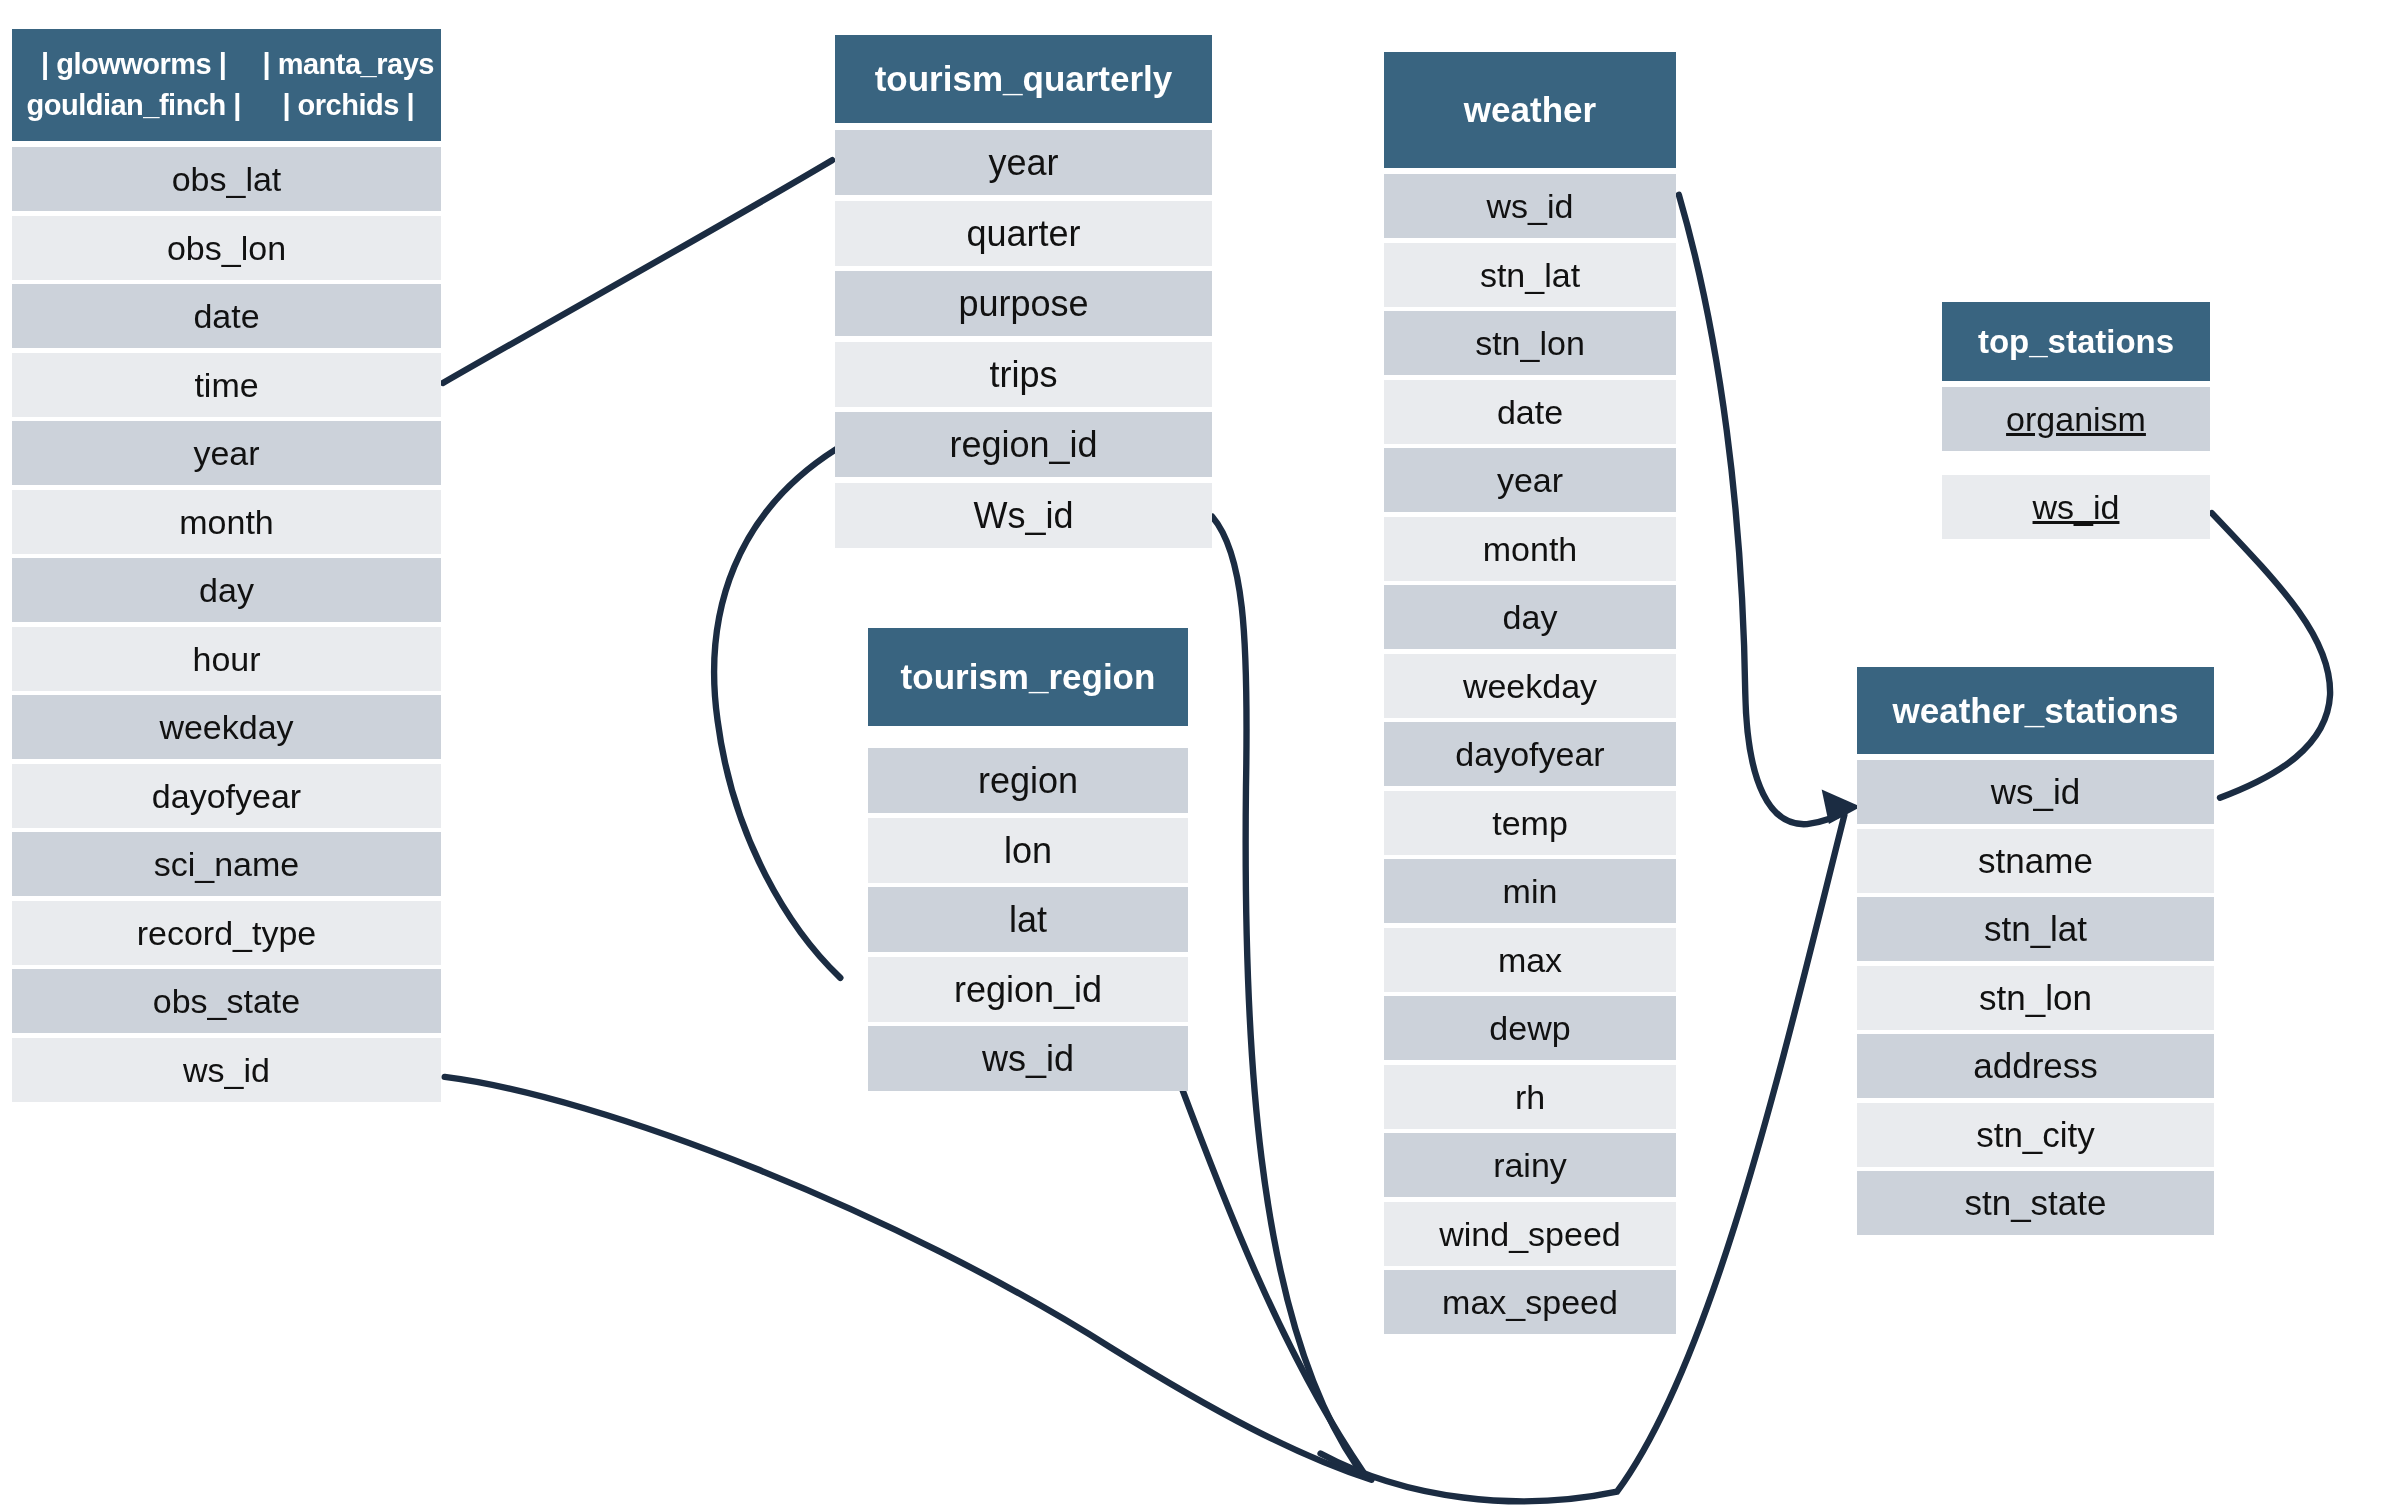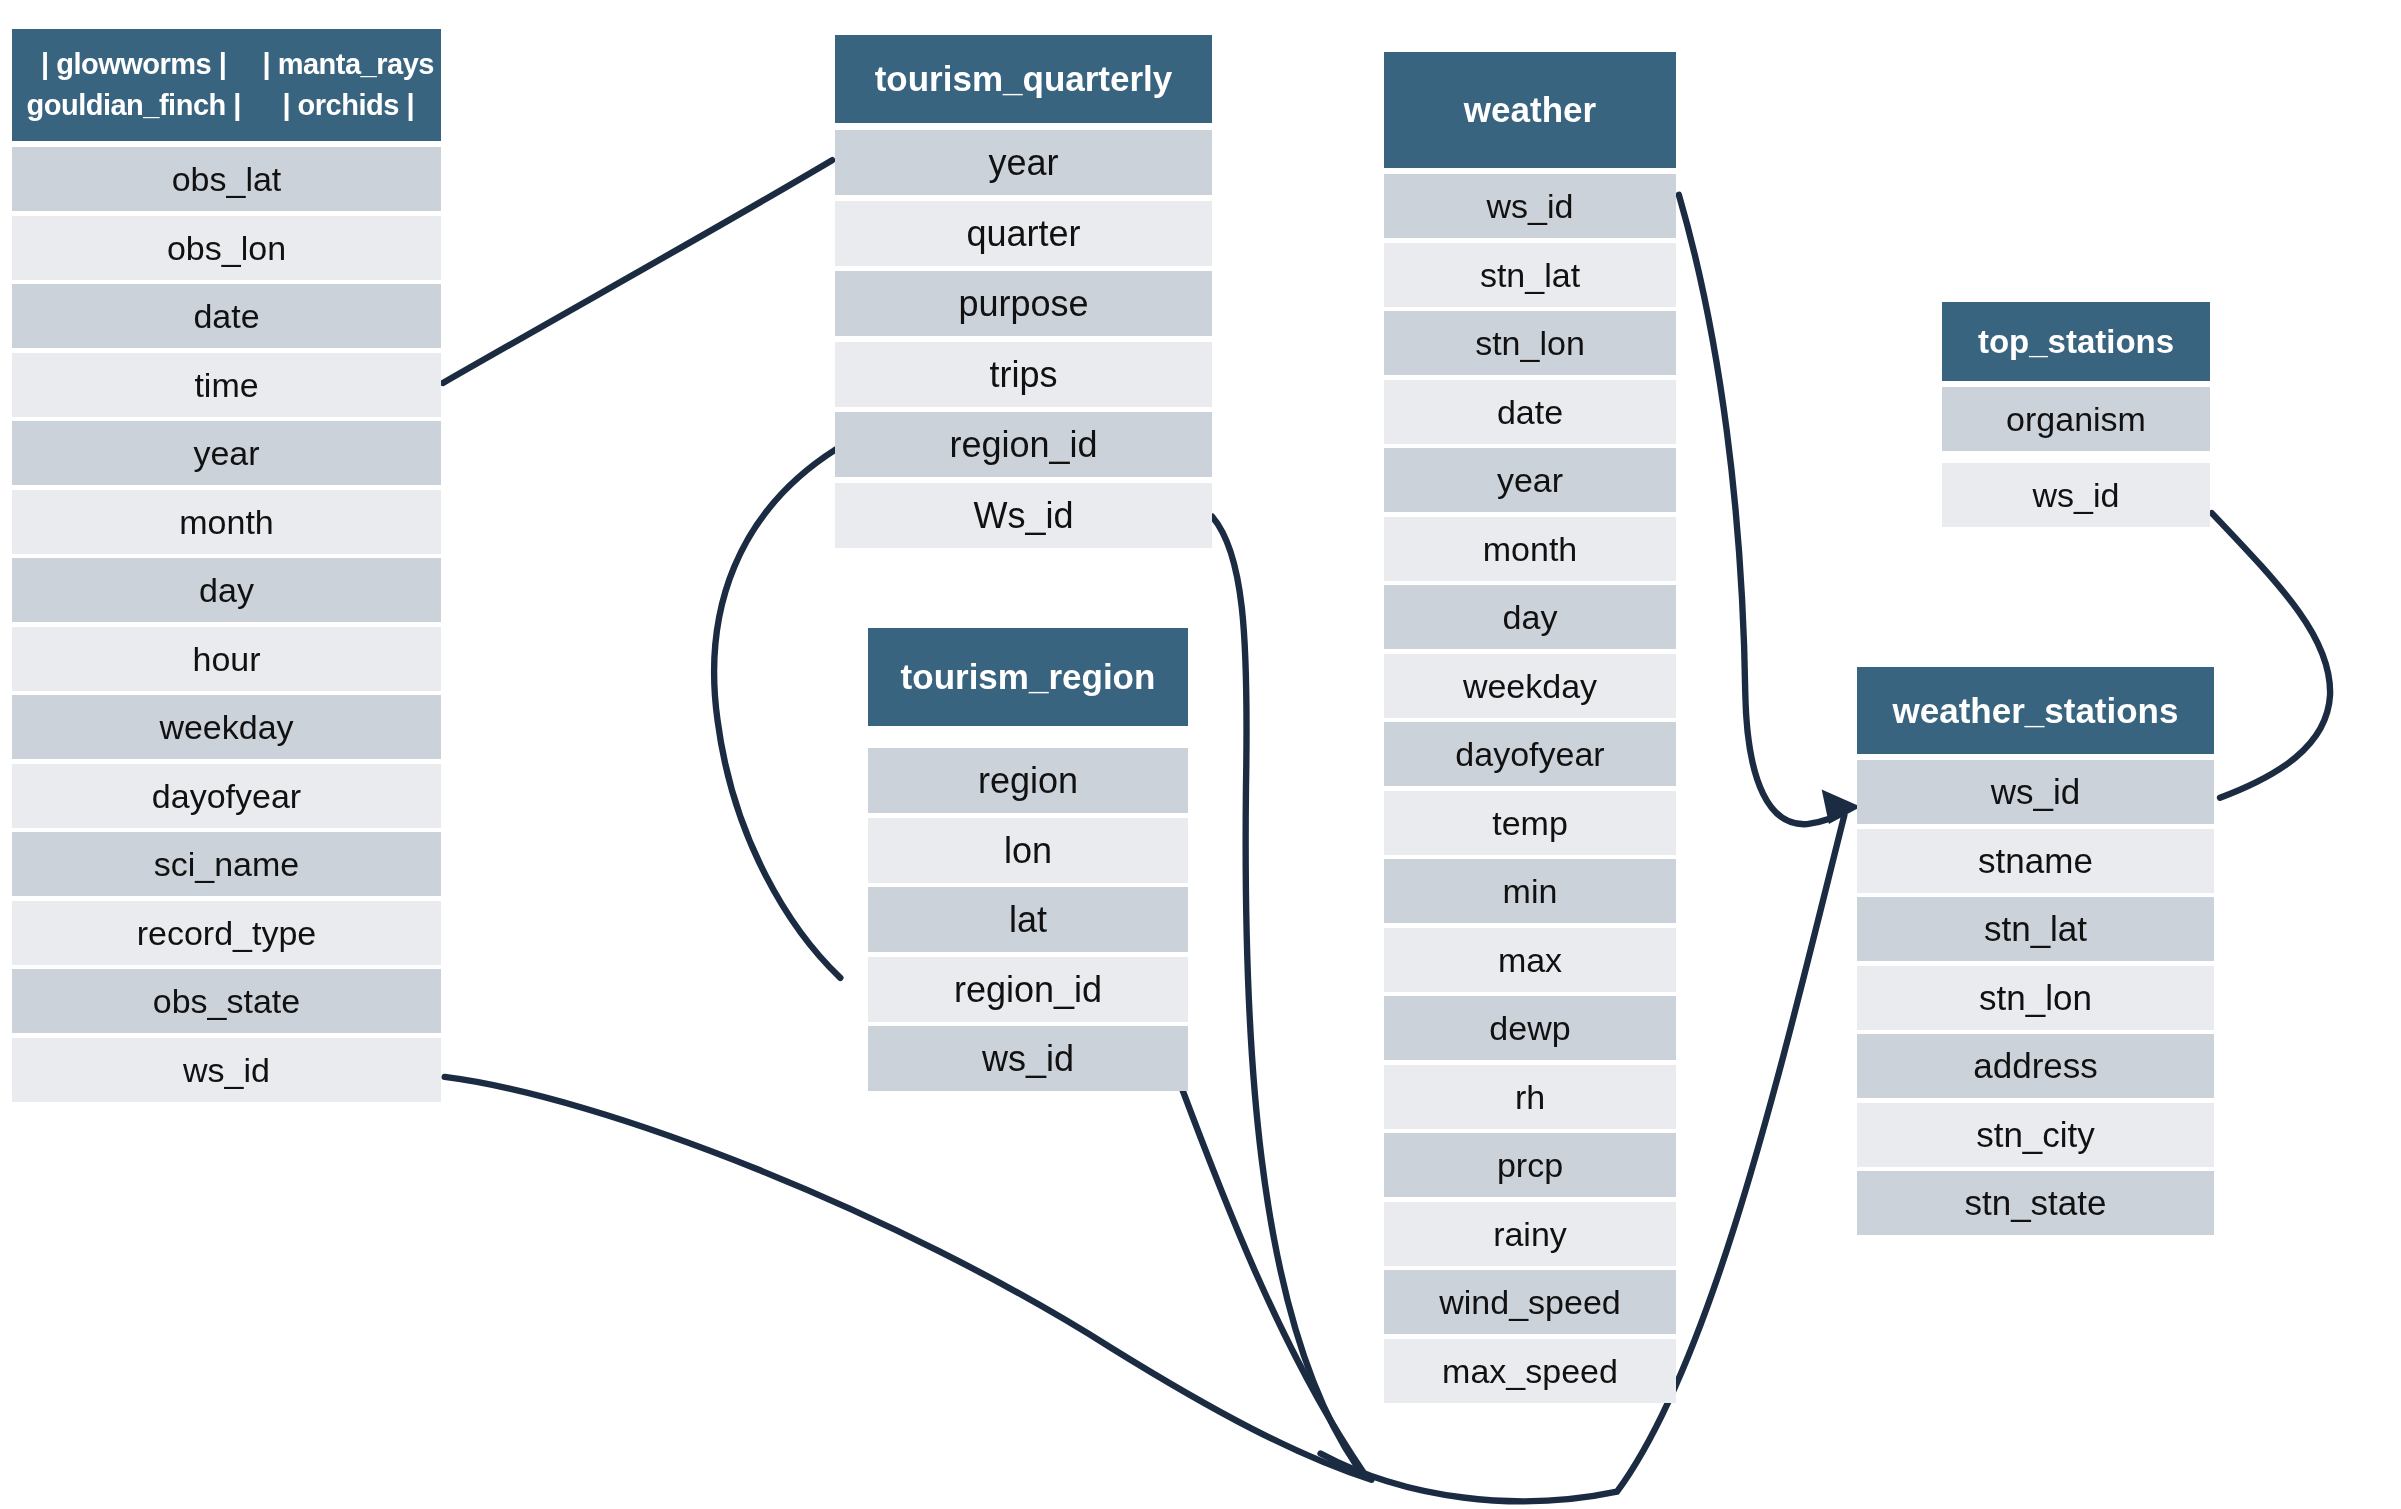--- a/index.html
+++ b/index.html
@@ -44,21 +44,21 @@
   #t-tourism-region .rows div{height:65px;line-height:65px;font-size:36px;margin-bottom:4.5px;}
 
   #t-weather{left:1384px;top:52px;width:292px;}
   #t-weather .tbl-header{height:116px;font-size:35px;}
   #t-weather .rows{margin-top:6.4px;}
   #t-weather .rows div{height:64px;line-height:64px;font-size:34px;margin-bottom:4.5px;}
 
   #t-top-stations{left:1942px;top:302px;width:268px;}
   #t-top-stations .tbl-header{height:79px;font-size:33px;}
   #t-top-stations .rows{margin-top:6.4px;}
-  #t-top-stations .rows div{height:64px;line-height:64px;font-size:34px;margin-bottom:12px;}
+  #t-top-stations .rows div{height:64px;line-height:64px;font-size:34px;margin-bottom:24px;text-decoration:underline;}
 
   #t-weather-stations{left:1857px;top:667px;width:357px;}
   #t-weather-stations .tbl-header{height:87px;font-size:35px;}
   #t-weather-stations .rows{margin-top:6.4px;}
   #t-weather-stations .rows div{height:64px;line-height:64px;font-size:35px;margin-bottom:4.5px;}
 </style>
 </head>
 <body>
 
 <div class="canvas">
@@ -145,21 +145,20 @@
         <div>year</div>
         <div>month</div>
         <div>day</div>
         <div>weekday</div>
         <div>dayofyear</div>
         <div>temp</div>
         <div>min</div>
         <div>max</div>
         <div>dewp</div>
         <div>rh</div>
-        <div>prcp</div>
         <div>rainy</div>
         <div>wind_speed</div>
         <div>max_speed</div>
       </div>
   </div>
 
   <div class="tbl" id="t-top-stations">
     <div class="tbl-header">
 
     <div class="title-line">top_stations</div>

